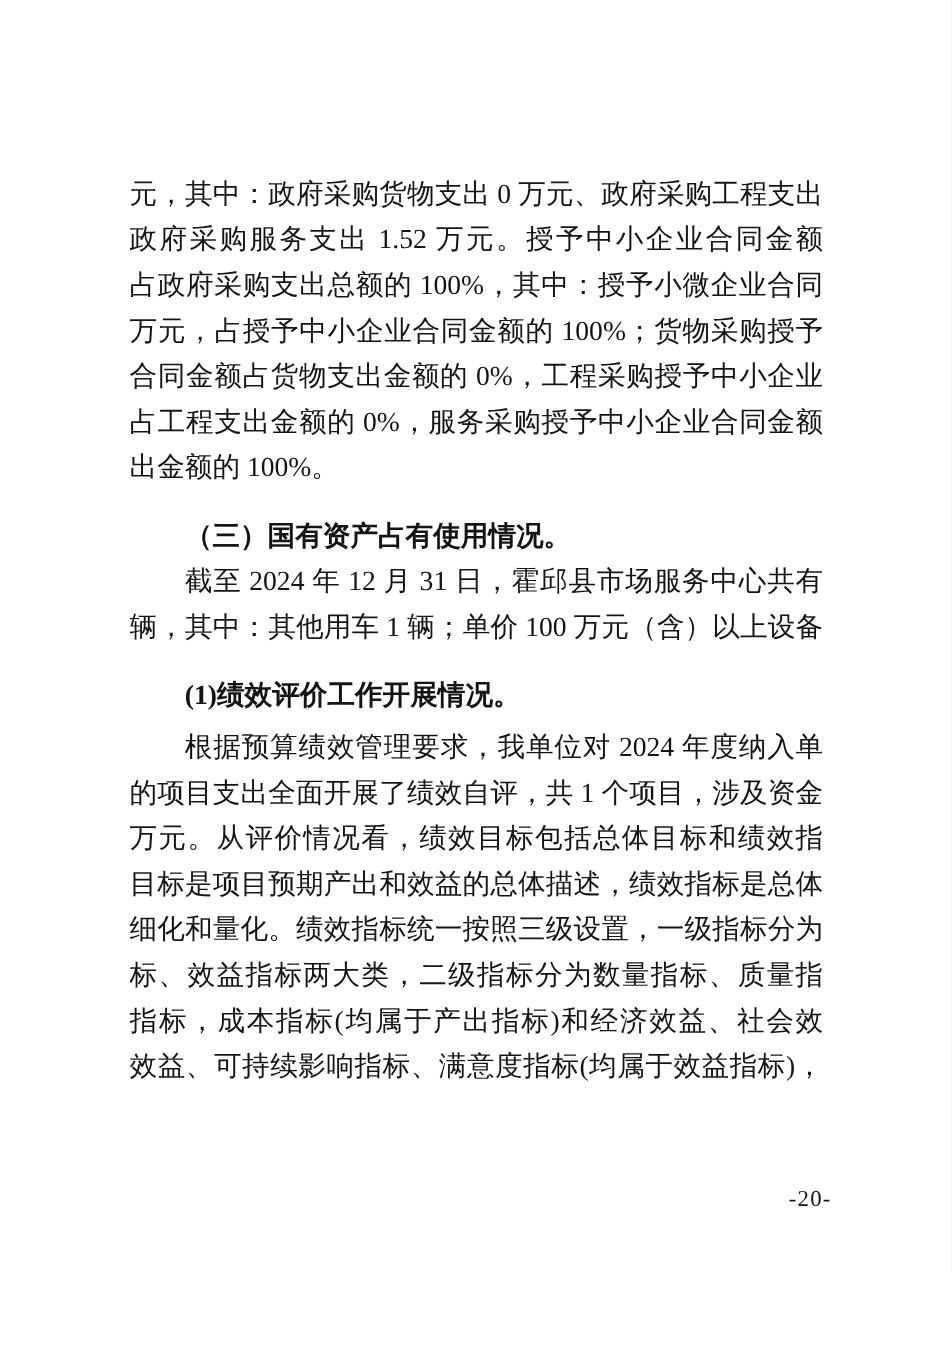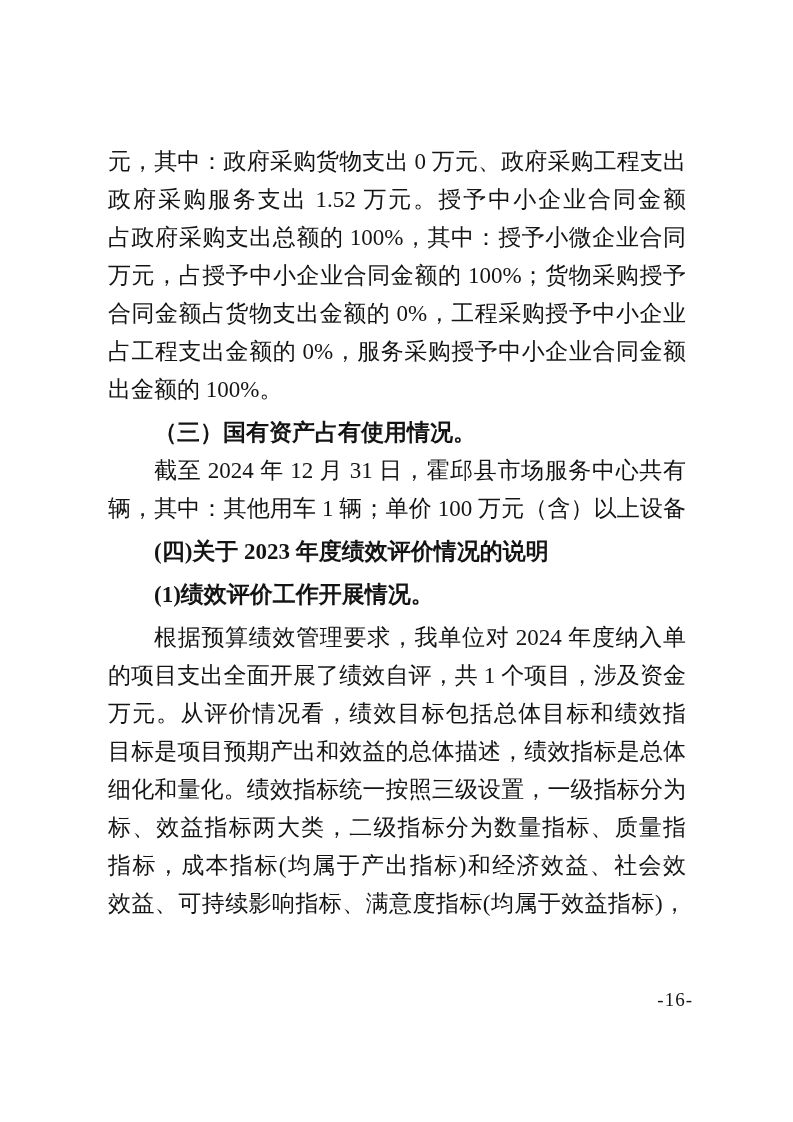--- a/index.html
+++ b/index.html
@@ -37,21 +37,21 @@
   }
   .line.ind {
     text-indent: 46px;
   }
   .heading {
     font-size: 23px;
     line-height: 38px;
     height: 38px;
     font-weight: 700;
     text-indent: 46px;
-    margin-top: 5px;
+    margin-top: 19px;
     white-space: nowrap;
     overflow: hidden;
   }
   .para-gap {
     margin-top: 5px;
   }
   .page-number {
     position: absolute;
     top: 988px;
     right: 100px;
@@ -78,31 +78,30 @@
       <div class="line end">出金额的 100%。</div>
     </div>
 
     <div class="heading">（三）国有资产占有使用情况。</div>
 
     <div>
       <div class="line ind">截至 2024 年 12 月 31 日，霍邱县市场服务中心共有车辆 1</div>
       <div class="line">辆，其中：其他用车 1 辆；单价 100 万元（含）以上设备（不含</div>
     </div>
 
-    <div class="heading">(四)关于 2023 年度绩效评价情况的说明</div>
 
     <div class="heading">(1)绩效评价工作开展情况。</div>
 
     <div class="para-gap">
       <div class="line ind">根据预算绩效管理要求，我单位对 2024 年度纳入单位预算</div>
       <div class="line">的项目支出全面开展了绩效自评，共 1 个项目，涉及资金 12.02</div>
       <div class="line">万元。从评价情况看，绩效目标包括总体目标和绩效指标，总体</div>
       <div class="line">目标是项目预期产出和效益的总体描述，绩效指标是总体目标的</div>
       <div class="line">细化和量化。绩效指标统一按照三级设置，一级指标分为产出指</div>
       <div class="line">标、效益指标两大类，二级指标分为数量指标、质量指标、时效</div>
       <div class="line">指标，成本指标(均属于产出指标)和经济效益、社会效益、生态</div>
       <div class="line">效益、可持续影响指标、满意度指标(均属于效益指标)，三级指</div>
     </div>
 
   </div>
 
-  <div class="page-number">-16-</div>
+  <div class="page-number">-20-</div>
 </div>
 
 </body></html>

